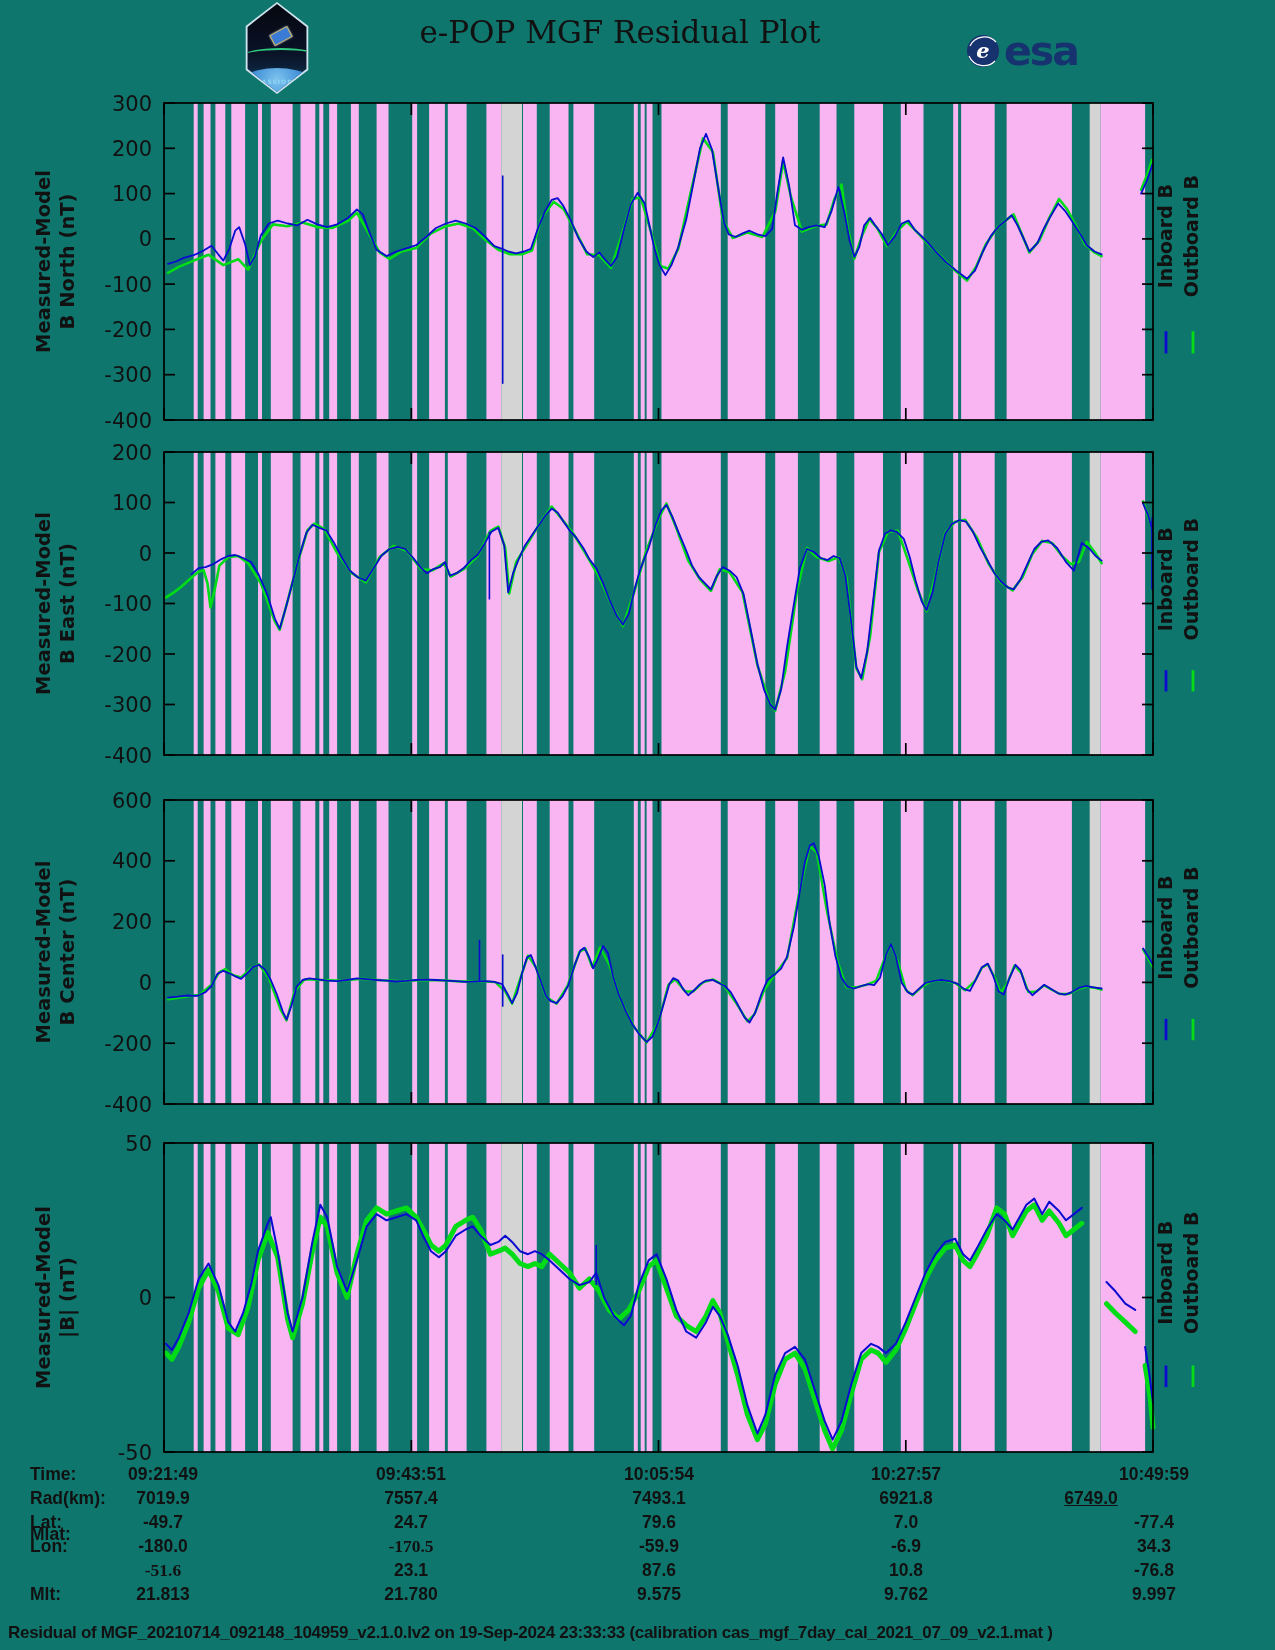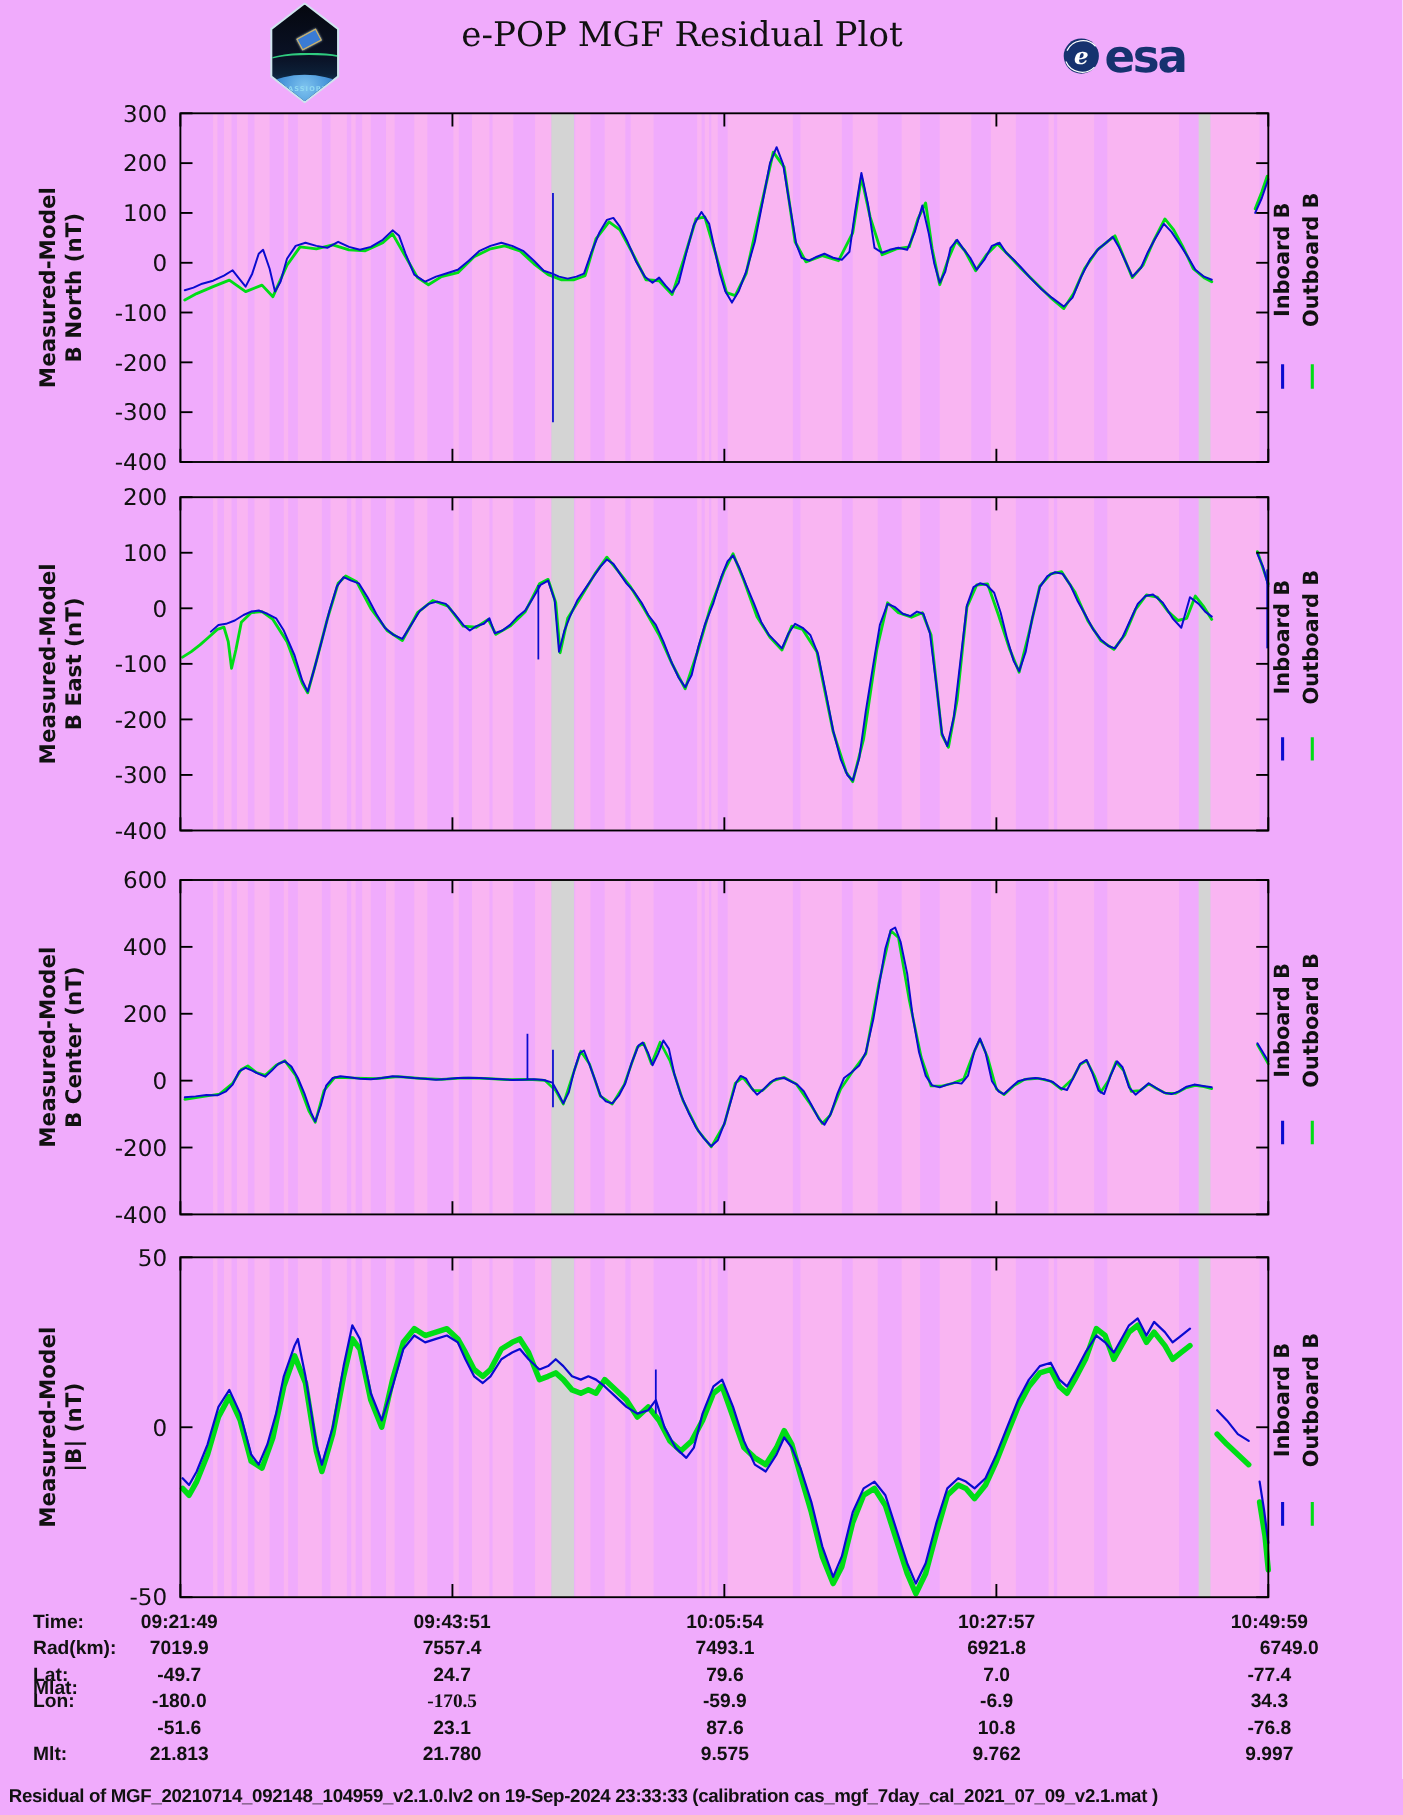--- a/index.html
+++ b/index.html
@@ -1,16 +1,16 @@
 <!DOCTYPE html>
 <html><head>
 <meta charset="utf-8">
 <style>
   html,body{margin:0;padding:0;background:#ffffff;}
-  .page{position:relative;width:1275px;height:1650px;background:#f0abfc;overflow:hidden;
+  .page{position:relative;width:1275px;height:1650px;background:#0f766e;overflow:hidden;
         font-family:"DejaVu Sans",sans-serif;}
   
   .titles{position:absolute;left:320px;top:14px;width:600px;text-align:center;}
   .title{font:400 31px "DejaVu Serif",serif;color:#111;}
   .subtitle{font:400 28px "DejaVu Serif",serif;color:#111;margin-top:2px;}
   
   .patch-outer{position:absolute;left:243px;top:2px;width:68px;height:92px;
     clip-path:polygon(50% 0%,96% 26%,96% 74%,50% 100%,4% 74%,4% 26%);background:#cfe4ee;}
   .patch-inner{position:absolute;left:2px;top:2px;right:2px;bottom:2px;
     clip-path:polygon(50% 0%,96% 26%,96% 74%,50% 100%,4% 74%,4% 26%);
@@ -369,35 +369,35 @@
       <div class="trow-val" style="top: 1464px; left: 68px;">09:21:49</div>
       <div class="trow-val" style="top: 1464px; left: 316px;">09:43:51</div>
       <div class="trow-val" style="top: 1464px; left: 564px;">10:05:54</div>
       <div class="trow-val" style="top: 1464px; left: 811px;">10:27:57</div>
       <div class="trow-val" style="top: 1464px; left: 1059px;">10:49:59</div>
       <div class="trow-label" style="top: 1488px;">Rad(km):</div>
       <div class="trow-val" style="top: 1488px; left: 68px;">7019.9</div>
       <div class="trow-val" style="top: 1488px; left: 316px;">7557.4</div>
       <div class="trow-val" style="top: 1488px; left: 564px;">7493.1</div>
       <div class="trow-val" style="top: 1488px; left: 811px;">6921.8</div>
-      <div class="trow-val" style="top: 1488px; left: 1077px;">6749.0</div>
+      <div class="trow-val" style="top: 1488px; left: 996px; text-decoration: underline;">6749.0</div>
       <div class="trow-label" style="top: 1512px;">Lat:</div>
       <div class="trow-val" style="top: 1512px; left: 68px;">-49.7</div>
       <div class="trow-val" style="top: 1512px; left: 316px;">24.7</div>
       <div class="trow-val" style="top: 1512px; left: 564px;">79.6</div>
       <div class="trow-val" style="top: 1512px; left: 811px;">7.0</div>
       <div class="trow-val" style="top: 1512px; left: 1059px;">-77.4</div>
       <div class="trow-label" style="top: 1536px;">Lon:</div>
       <div class="trow-val" style="top: 1536px; left: 68px;">-180.0</div>
       <div class="trow-val" style="top: 1536px; left: 316px; font-family: Liberation Serif, serif;">-170.5</div>
       <div class="trow-val" style="top: 1536px; left: 564px;">-59.9</div>
       <div class="trow-val" style="top: 1536px; left: 811px;">-6.9</div>
       <div class="trow-val" style="top: 1536px; left: 1059px;">34.3</div>
       <div class="trow-label" style="top: 1524px; text-align: center;">Mlat:</div>
-      <div class="trow-val" style="top: 1560px; left: 68px;">-51.6</div>
+      <div class="trow-val" style="top: 1560px; left: 68px; font-family: Liberation Serif, serif;">-51.6</div>
       <div class="trow-val" style="top: 1560px; left: 316px;">23.1</div>
       <div class="trow-val" style="top: 1560px; left: 564px;">87.6</div>
       <div class="trow-val" style="top: 1560px; left: 811px;">10.8</div>
       <div class="trow-val" style="top: 1560px; left: 1059px;">-76.8</div>
       <div class="trow-label" style="top: 1584px;">Mlt:</div>
       <div class="trow-val" style="top: 1584px; left: 68px;">21.813</div>
       <div class="trow-val" style="top: 1584px; left: 316px;">21.780</div>
       <div class="trow-val" style="top: 1584px; left: 564px;">9.575</div>
       <div class="trow-val" style="top: 1584px; left: 811px;">9.762</div>
       <div class="trow-val" style="top: 1584px; left: 1059px;">9.997</div>

